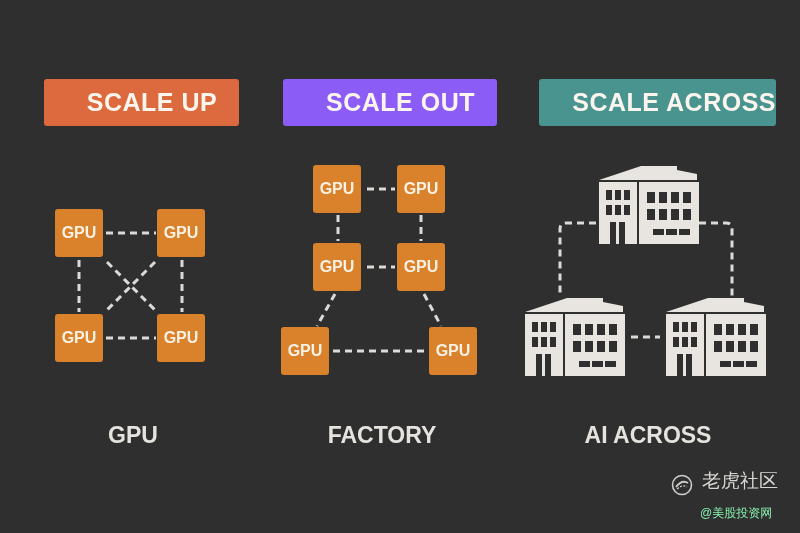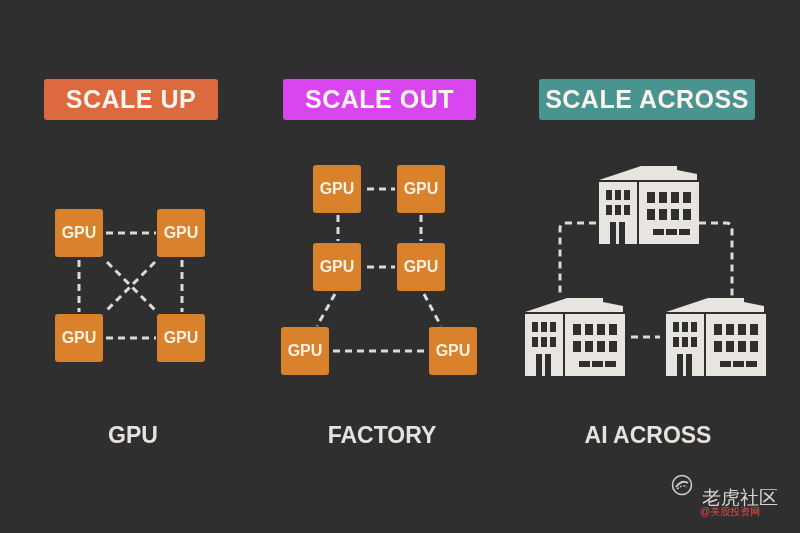--- a/index.html
+++ b/index.html
@@ -3,41 +3,41 @@
 <meta charset="utf-8">
 <style>
   html, body { margin: 0; padding: 0; }
   body {
     width: 800px; height: 533px; overflow: hidden;
     background: #2f2f30;
     font-family: "Liberation Sans", "DejaVu Sans", sans-serif;
     position: relative;
   }
   .badge {
-    position: absolute; top: 79px; height: 41px;
+    position: absolute; top: 79px; height: 47px;
     border-radius: 3px; color: #fbf5ee;
     font-weight: bold; font-size: 25px; letter-spacing: 0.5px;
-    display: flex; align-items: center; justify-content: center;
+    display: flex; align-items: center; justify-content: center; padding-left: 21px;
   }
   #badge-up { left: 44px; width: 174px; }
   #badge-out { left: 283px; width: 193px; }
-  #badge-across { left: 539px; width: 216px; }
+  #badge-across { left: 539px; width: 216px; justify-content: flex-end; }
   .gpu {
     position: absolute; width: 48px; height: 48px; border-radius: 3px;
     color: #fbf1e4; font-weight: bold; font-size: 16px;
     display: flex; align-items: center; justify-content: center;
   }
   svg.lines { position: absolute; left: 0; top: 0; }
   .caption {
     position: absolute; top: 422px; color: #e6e3df;
     font-weight: bold; font-size: 23px; text-align: center;
   }
   .building { position: absolute; }
-  .wm-title { position: absolute; left: 702px; top: 485px; color: #d8d6d2; font-size: 19px; }
-  .wm-sub { position: absolute; left: 700px; top: 505px; color: #ef4444; font-size: 10px; }
+  .wm-title { position: absolute; left: 702px; top: 468px; color: #d8d6d2; font-size: 19px; }
+  .wm-sub { position: absolute; left: 700px; top: 505px; color: #86efac; font-size: 12px; }
   .wm-icon { position: absolute; left: 671px; top: 474px; }
 </style>
 </head>
 <body>
 
 <svg class="lines" width="800" height="533">
   <g stroke="#dcdad6" stroke-width="3" stroke-dasharray="7,5" fill="none">
 
     <line x1="106" y1="233" x2="156" y2="233"></line>
     <line x1="106" y1="338" x2="156" y2="338"></line>
@@ -56,21 +56,21 @@
 
     <path d="M596 223 H566 Q560 223 560 229 V296"></path>
     <path d="M699 223 H726 Q732 223 732 229 V296"></path>
     <line x1="631" y1="337" x2="660" y2="337"></line>
   </g>
 </svg>
 
 <div class="badge" id="badge-up" style="background:#dc6a3e">
     <span>SCALE UP</span>
   </div>
-<div class="badge" id="badge-out" style="background:#d946ef">
+<div class="badge" id="badge-out" style="background:#8b5cf6">
     <span>SCALE OUT</span>
   </div>
 <div class="badge" id="badge-across" style="background:#4a9490">
     <span>SCALE ACROSS</span>
   </div>
 
 <div class="gpu" style="left:55px;top:209px;background:#d9822b">GPU</div>
 <div class="gpu" style="left:157px;top:209px;background:#d9822b">GPU</div>
 <div class="gpu" style="left:55px;top:314px;background:#d9822b">GPU</div>
 <div class="gpu" style="left:157px;top:314px;background:#d9822b">GPU</div>

